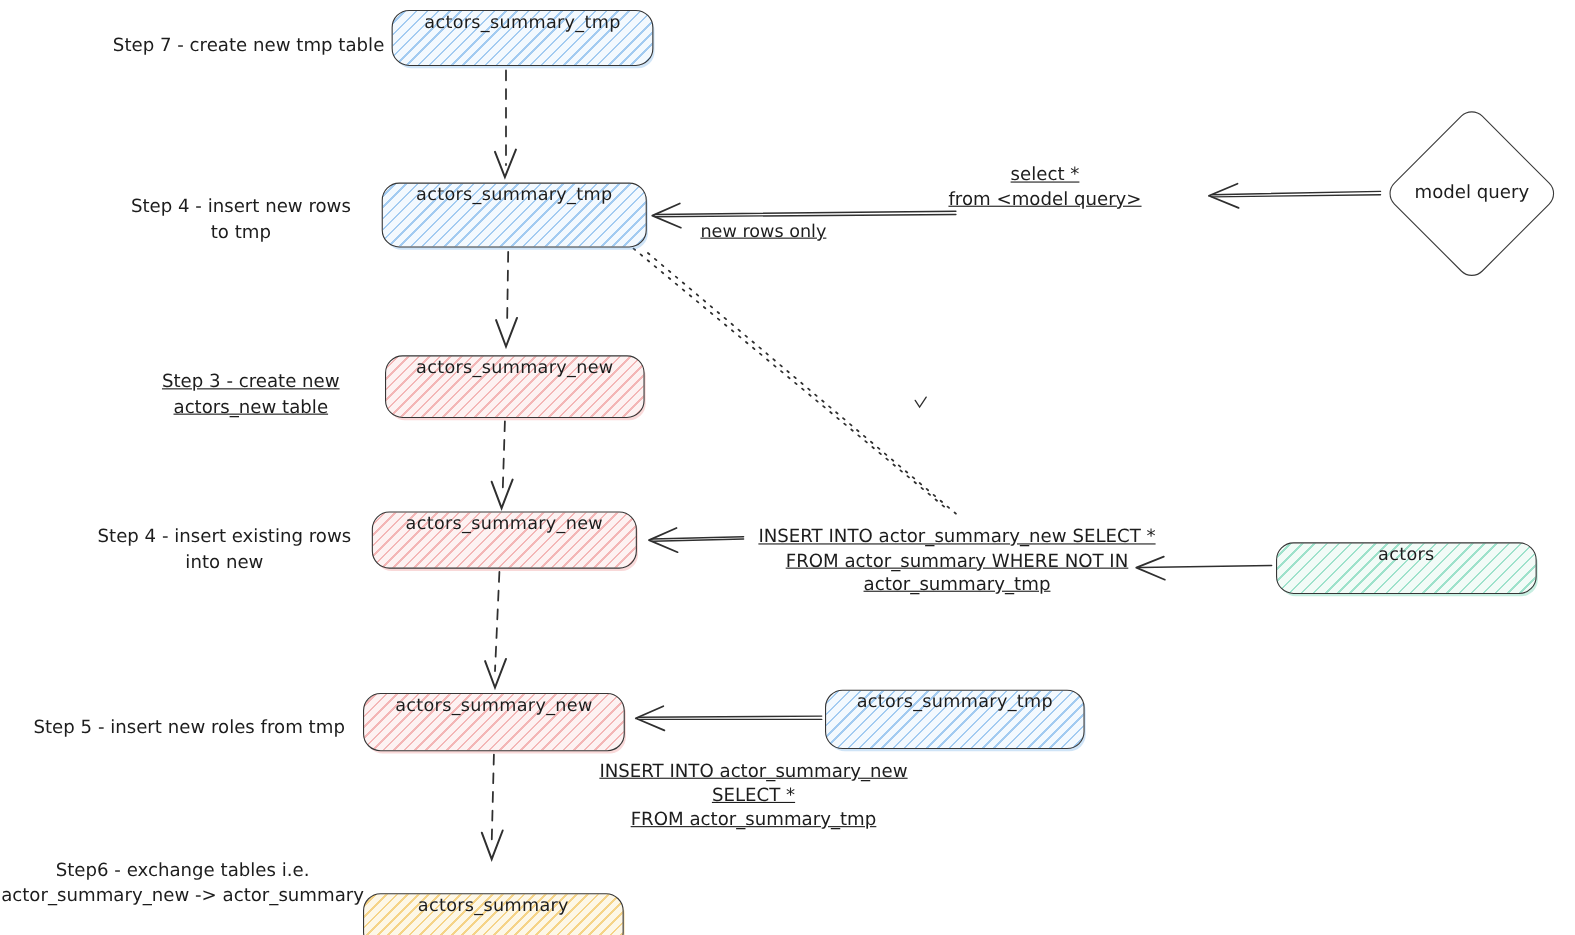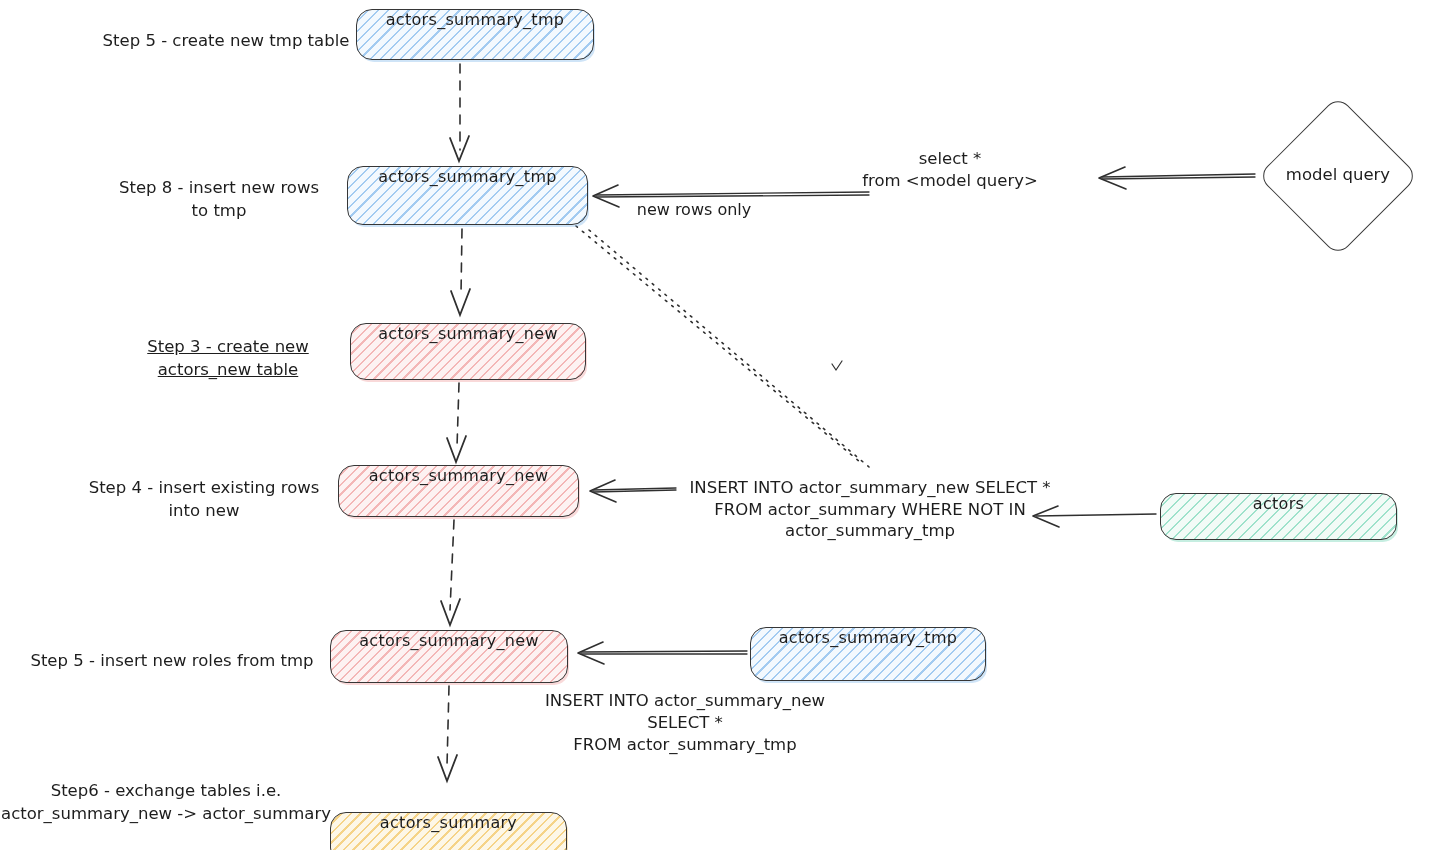--- a/index.html
+++ b/index.html
@@ -68,21 +68,21 @@
   }
   .steplabel span { display: block; }
 
   .anno {
     position: absolute;
     font-size: 16.5px;
     line-height: 21.5px;
     text-align: center;
     white-space: nowrap;
   }
-  .anno span { display: block; }
+  .anno span { display: block; text-decoration: underline; }
   .anno-small { font-size: 16px; }
 </style>
 </head>
 <body>
 
 <div class="canvas">
 
   <svg class="connectors" viewBox="0 0 1432 850" fill="none" stroke="#2f2f2f" stroke-width="1.6" stroke-linecap="round">
 
     <g>
@@ -137,24 +137,24 @@
 
     <g>
       <line x1="576" y1="226" x2="860" y2="462" stroke-dasharray="1.8 6.5"></line>
       <line x1="589" y1="230" x2="869" y2="467" stroke-dasharray="1.8 6.5"></line>
     </g>
 
     <path d="M832,364 L836,370 L842,361" stroke-width="1.2"></path>
   </svg>
 
   <div class="steplabel" style="left:95px; top:29px; width:262px;">
-    <span>Step 5 - create new tmp table</span>
+    <span>Step 7 - create new tmp table</span>
   </div>
   <div class="steplabel" style="left:100px; top:176px; width:238px;">
-    <span>Step 8 - insert new rows</span>
+    <span>Step 4 - insert new rows</span>
     <span>to tmp</span>
   </div>
   <div class="steplabel" style="left:108px; top:335px; width:240px;text-decoration:underline;">
     <span>Step 3 - create new</span>
     <span>actors_new table</span>
   </div>
   <div class="steplabel" style="left:78px; top:476px; width:252px;">
     <span>Step 4 - insert existing rows</span>
     <span>into new</span>
   </div>

